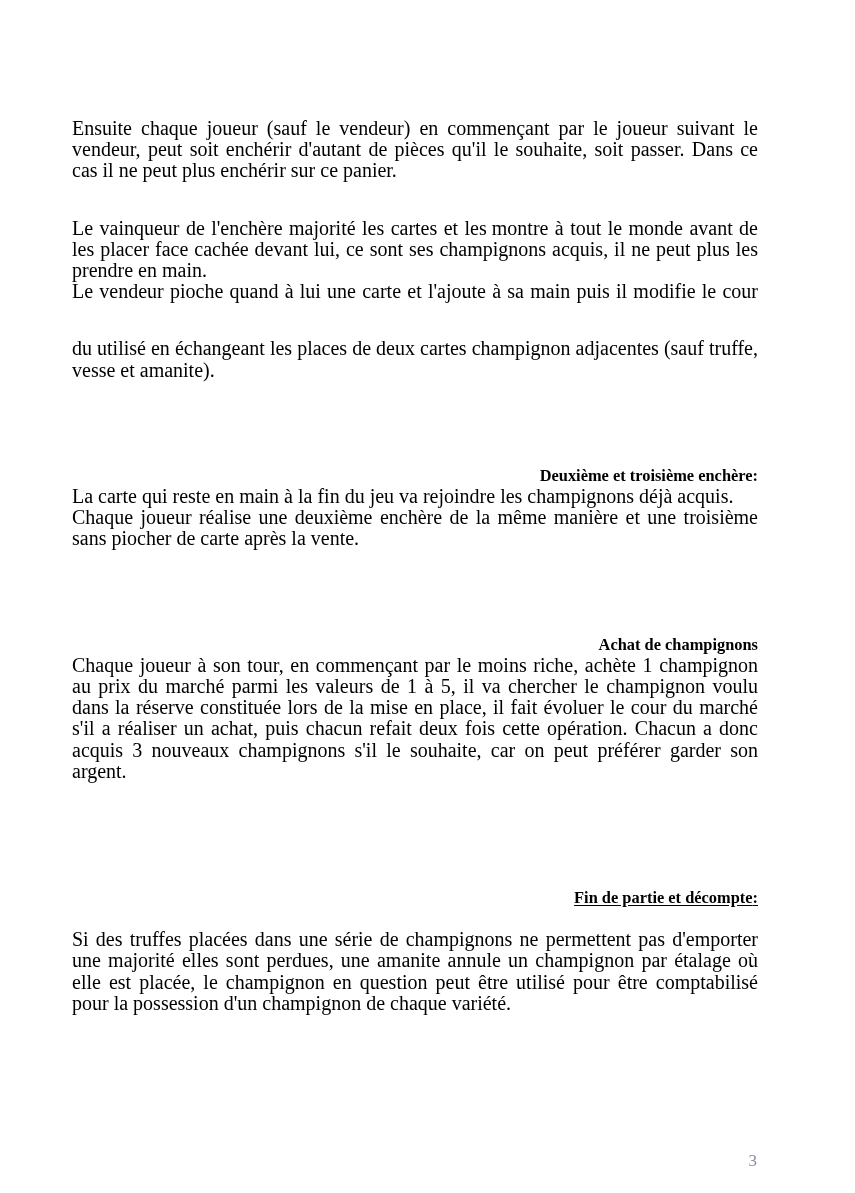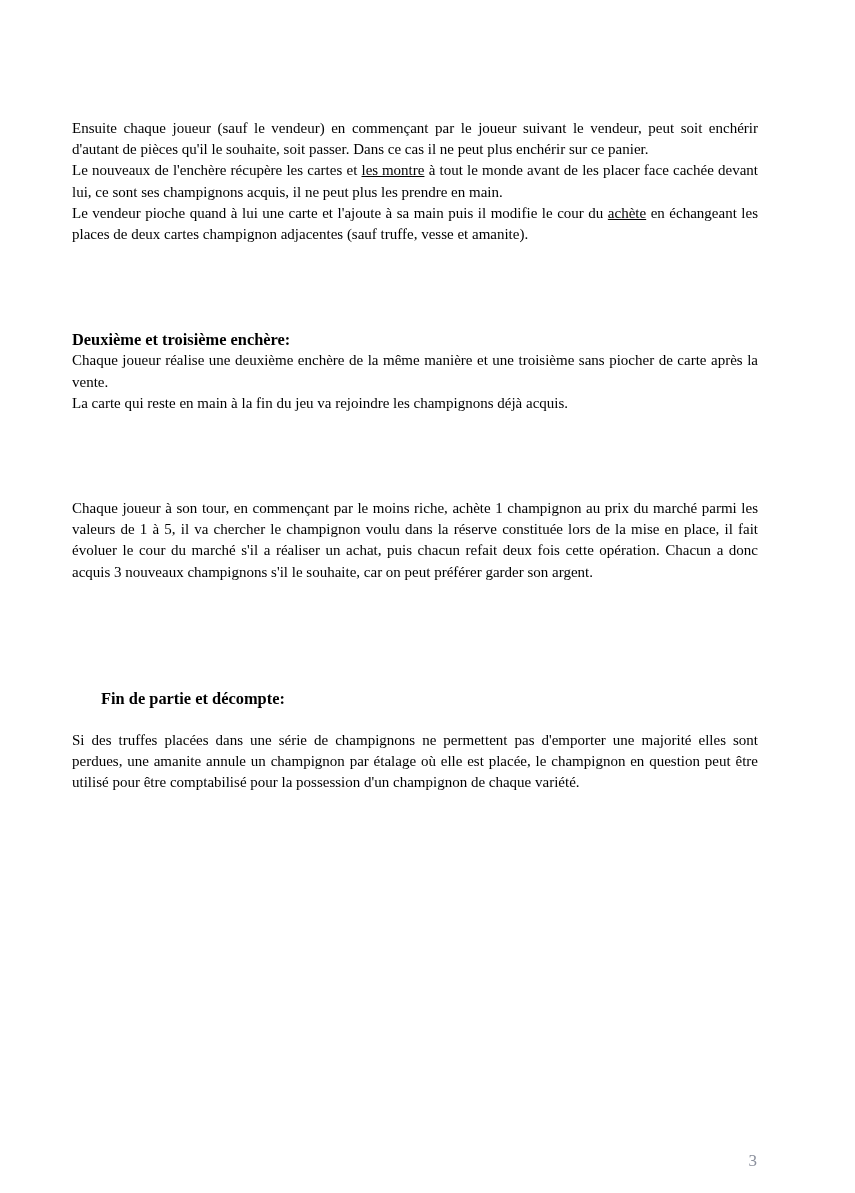--- a/index.html
+++ b/index.html
@@ -19,56 +19,57 @@
   }
   .content {
     position: absolute;
     left: 72px;
     top: 118px;
     width: 686px;
   }
   p.para {
     margin: 0;
     text-align: justify;
-    font-size: 15px;
+    font-size: 20px;
     line-height: 21.2px;
     color: #000000;
     -webkit-hyphens: none;
     hyphens: none;
   }
   p.para.last-left {
     text-align: justify;
     text-align-last: left;
   }
   .spacer-sm { height: 21px; }
   .spacer-lg { height: 63px; }
   .spacer-xl { height: 84px; }
 
   h2.heading {
     margin: 0;
     font-size: 16.4px;
     line-height: 21.2px;
     font-weight: bold;
-    text-align: left;
+    text-align: right;
     color: #000000;
   }
   h2.heading .colon {
     font-weight: bold;
   }
   h2.heading.underlined {
+    text-decoration: underline;
     text-underline-offset: 2px;
     margin-left: 29px;
   }
 
   
   .u-sp {
-    text-decoration: underline;
     text-underline-offset: 1px;
     position: relative;
     display: inline-block;
+    margin-top: 36px;
   }
   .u-sp::after {
     content: "";
     position: absolute;
     left: 0;
     right: 0;
     bottom: -3px;
     height: 3px;
     background-image:
       linear-gradient(45deg, transparent 45%, #2e9b4a 45%, #2e9b4a 55%, transparent 55%),
@@ -89,37 +90,38 @@
 </style>
 </head>
 <body>
 
 <div class="page">
 
   <div class="content">
 
     <p class="para"><span>Ensuite chaque joueur (sauf le vendeur) en commençant par le joueur suivant le vendeur, peut soit enchérir d'autant de pièces qu'il le souhaite, soit  passer. Dans ce cas il ne peut plus enchérir sur ce panier.</span></p>
 
-    <p class="para"><span>Le nouveaux de l'enchère récupère les cartes et </span><span class="u-sp">les montre</span><span> à tout le monde avant de les placer face cachée devant lui, ce sont ses champignons acquis, il ne peut plus les prendre en main.</span></p>
+    <p class="para"><span>Le vainqueur de l'enchère majorité les cartes et </span><span class="u-sp">les montre</span><span> à tout le monde avant de les placer face cachée devant lui, ce sont ses champignons acquis, il ne peut plus les prendre en main.</span></p>
 
-    <p class="para"><span>Le vendeur pioche quand à lui une carte et l'ajoute à sa main puis il modifie le cour du </span><span class="u-sp">achète</span><span> en échangeant les places de deux cartes champignon adjacentes (sauf truffe, vesse et amanite).</span></p>
+    <p class="para"><span>Le vendeur pioche quand à lui une carte et l'ajoute à sa main puis il modifie le cour du </span><span class="u-sp">utilisé</span><span> en échangeant les places de deux cartes champignon adjacentes (sauf truffe, vesse et amanite).</span></p>
 
     <div class="spacer-sm"></div>
 
 
     <div class="spacer-lg"></div>
 
     <h2 class="heading"><span>Deuxième et troisième enchère</span><span class="colon">:</span></h2>
 
+    <p class="para last-left"><span>La carte qui reste en main à la fin du jeu va rejoindre les champignons déjà acquis.</span></p>
+
     <p class="para last-left"><span> Chaque joueur réalise une deuxième enchère de la même manière et une troisième  sans piocher de carte après la vente.</span></p>
-
-    <p class="para last-left"><span>La carte qui reste en main à la fin du jeu va rejoindre les champignons déjà acquis.</span></p>
 
     <div class="spacer-xl"></div>
 
+    <h2 class="heading"><span>Achat de champignons</span></h2>
 
     <p class="para last-left"><span>Chaque joueur à son tour, en commençant par le moins riche, achète 1 champignon au prix du marché parmi les valeurs de 1 à 5, il va chercher le champignon voulu dans la réserve constituée lors de la mise en place, il fait évoluer le cour du marché s'il a réaliser un achat, puis chacun refait deux fois cette opération. Chacun a donc acquis 3 nouveaux champignons s'il le souhaite, car on peut préférer garder son argent.</span></p>
 
 
     <div class="spacer-xl"></div>
     <div class="spacer-sm"></div>
 
     <h2 class="heading underlined"><span>Fin de partie et décompte</span><span class="colon">:</span></h2>
 
     <div class="spacer-sm"></div>

